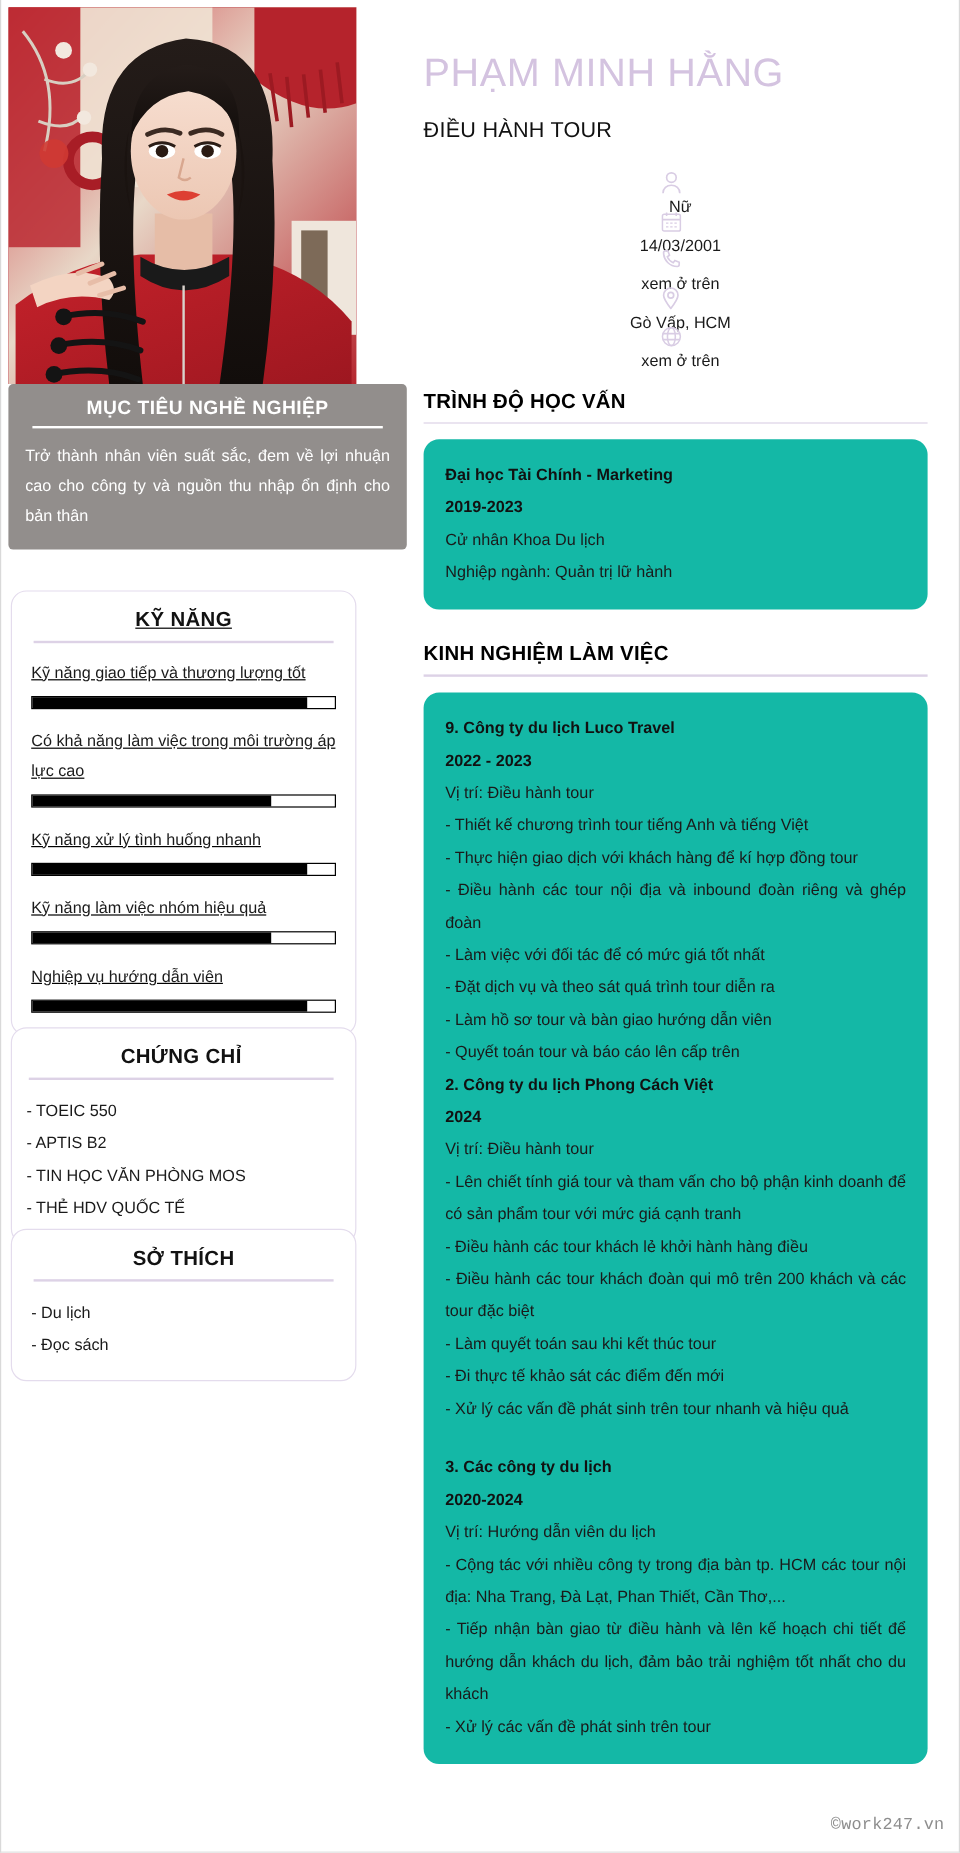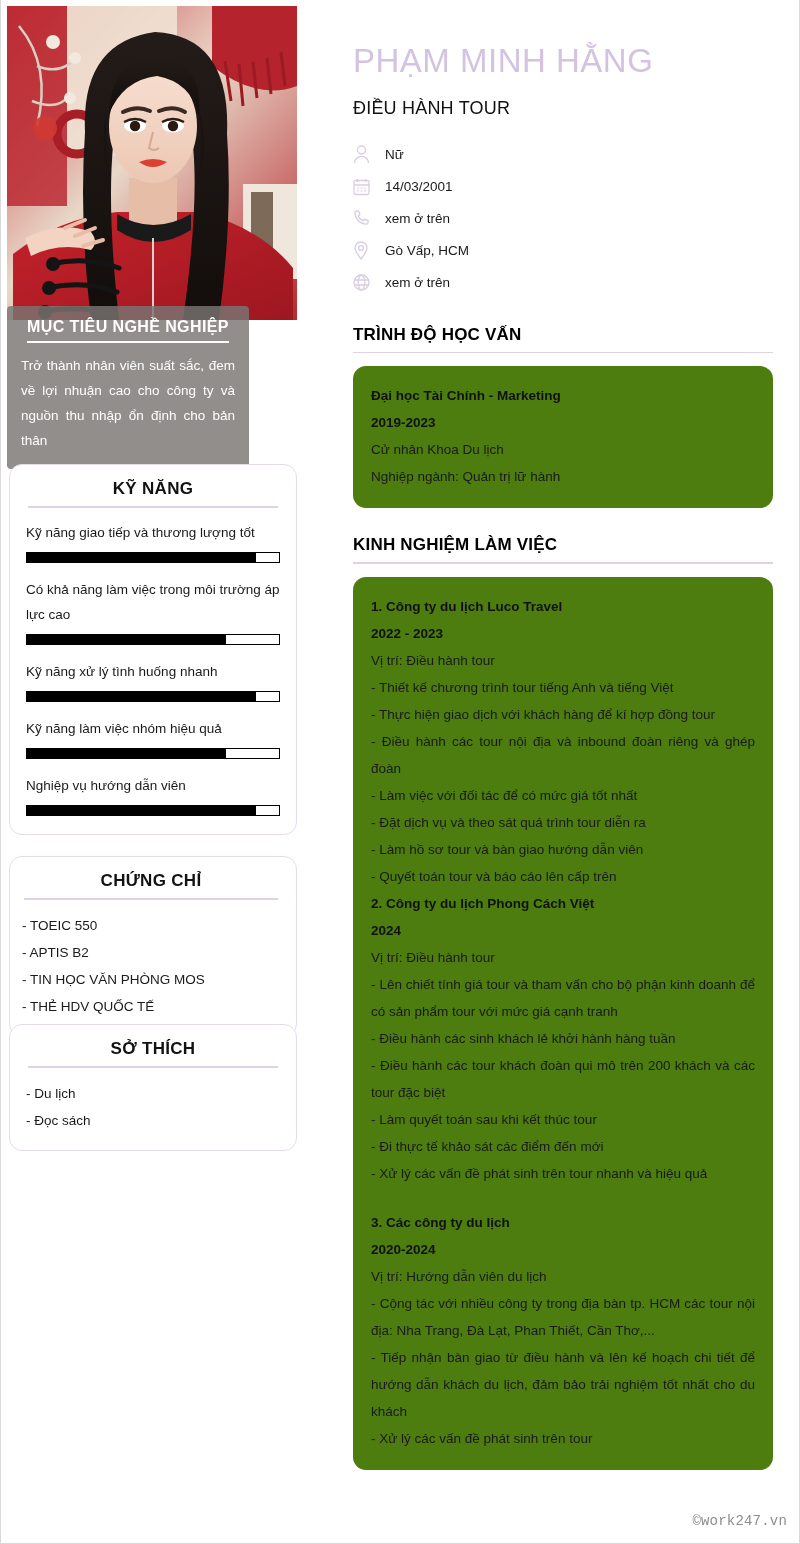--- a/index.html
+++ b/index.html
@@ -72,21 +72,21 @@
 
   .side-card {
     position: absolute;
     left: 8px;
     width: 288px;
     border: 1px solid #e4dced;
     border-radius: 13px;
     background: #ffffff;
     padding: 14px 16px 16px 16px;
   }
-  .side-card.skills    { top: 464px; }
+  .side-card.skills    { top: 492px; text-decoration: underline; }
   .side-card.certs     { top: 856px; padding-left: 12px; }
   .side-card.hobbies   { top: 1024px; }
 
   .side-title {
     font-size: 17px;
     font-weight: bold;
     color: #121212;
     text-align: center;
     letter-spacing: 0.3px;
     padding-bottom: 7px;
@@ -146,20 +146,21 @@
     letter-spacing: 0.2px;
     margin-top: 18px;
   }
 
   .contact-list { margin-top: 22px; }
   .contact-row {
     display: flex;
     align-items: center;
     height: 28px;
     margin-bottom: 4px;
+    flex-direction: column;
   }
   .contact-ico {
     width: 24px;
     height: 20px;
     flex: 0 0 24px;
     display: flex;
     align-items: center;
     justify-content: flex-start;
   }
   .contact-ico svg { display: block; }
@@ -176,21 +177,21 @@
     letter-spacing: 0.2px;
   }
   .sec-rule {
     height: 1.5px;
     background: #ddd2e6;
     margin-top: 7px;
     margin-bottom: 13px;
   }
 
   .panel {
-    background: #4d7c0f;
+    background: #14b8a6;
     border-radius: 13px;
     padding: 16px 18px 18px 18px;
   }
   .panel .b {
     font-size: 13.5px;
     font-weight: bold;
     color: #111111;
     line-height: 27px;
   }
   .panel .t {
@@ -297,21 +298,21 @@
         </g>
         <circle cx="46" cy="258" r="7" fill="#141414"></circle>
         <circle cx="42" cy="282" r="7" fill="#141414"></circle>
         <circle cx="38" cy="306" r="7" fill="#141414"></circle>
 
         <path d="M18,232 Q54,214 84,226 Q92,236 84,244 Q52,236 24,250 Z" fill="#f3d4c2"></path>
         <path d="M58,222 L78,214 M68,230 L88,222 M76,240 L96,234" stroke="#e7bda8" stroke-width="4" stroke-linecap="round"></path>
       </svg>
     </div>
 
-    <div class="objective-box" style="left:0; top:300px; width:242px;">
+    <div class="objective-box" style="left:0; top:314px; width:332px;">
       <div class="objective-title">MỤC TIÊU NGHỀ NGHIỆP</div>
       <div class="objective-rule"></div>
       <div class="objective-text">Trở thành nhân viên suất sắc, đem về lợi nhuận cao cho công ty và nguồn thu nhập ổn định cho bản thân</div>
     </div>
   </div>
 
   <div class="side-card skills">
     <div class="side-title">KỸ NĂNG</div>
     <div class="side-rule"></div>
     <div id="skills-list">
@@ -430,35 +431,35 @@
         <div class="b">2019-2023</div>
         <div class="t">Cử nhân Khoa Du lịch</div>
         <div class="t">Nghiệp ngành: Quản trị lữ hành</div>
       </div>
     </div>
 
     <div class="exp-block">
       <div class="sec-title">KINH NGHIỆM LÀM VIỆC</div>
       <div class="sec-rule"></div>
       <div class="panel" id="exp-panel">
-          <div class="b">1. Công ty du lịch Luco Travel</div>
+          <div class="b">9. Công ty du lịch Luco Travel</div>
           <div class="b">2022 - 2023</div>
           <div class="t">Vị trí: Điều hành tour</div>
           <div class="t">- Thiết kế chương trình tour tiếng Anh và tiếng Việt</div>
           <div class="t">- Thực hiện giao dịch với khách hàng để kí hợp đồng tour</div>
           <div class="t">- Điều hành các tour nội địa và inbound đoàn riêng và ghép đoàn</div>
           <div class="t">- Làm việc với đối tác để có mức giá tốt nhất</div>
           <div class="t">- Đặt dịch vụ và theo sát quá trình tour diễn ra</div>
           <div class="t">- Làm hồ sơ tour và bàn giao hướng dẫn viên</div>
           <div class="t">- Quyết toán tour và báo cáo lên cấp trên</div>
           <div class="b">2. Công ty du lịch Phong Cách Việt</div>
           <div class="b">2024</div>
           <div class="t">Vị trí: Điều hành tour</div>
           <div class="t">- Lên chiết tính giá tour và tham vấn cho bộ phận kinh doanh để có sản phẩm tour với mức giá cạnh tranh</div>
-          <div class="t">- Điều hành các sinh khách lẻ khởi hành hàng tuần</div>
+          <div class="t">- Điều hành các tour khách lẻ khởi hành hàng điều</div>
           <div class="t">- Điều hành các tour khách đoàn qui mô trên 200 khách và các tour đặc biệt</div>
           <div class="t">- Làm quyết toán sau khi kết thúc tour</div>
           <div class="t">- Đi thực tế khảo sát các điểm đến mới</div>
           <div class="t">- Xử lý các vấn đề phát sinh trên tour nhanh và hiệu quả</div>
           <div class="gap"></div>
           <div class="b">3. Các công ty du lịch</div>
           <div class="b">2020-2024</div>
           <div class="t">Vị trí: Hướng dẫn viên du lịch</div>
           <div class="t">- Cộng tác với nhiều công ty trong địa bàn tp. HCM các tour nội địa: Nha Trang, Đà Lạt, Phan Thiết, Cần Thơ,...</div>
           <div class="t">- Tiếp nhận bàn giao từ điều hành và lên kế hoạch chi tiết để hướng dẫn khách du lịch, đảm bảo trải nghiệm tốt nhất cho du khách</div>

